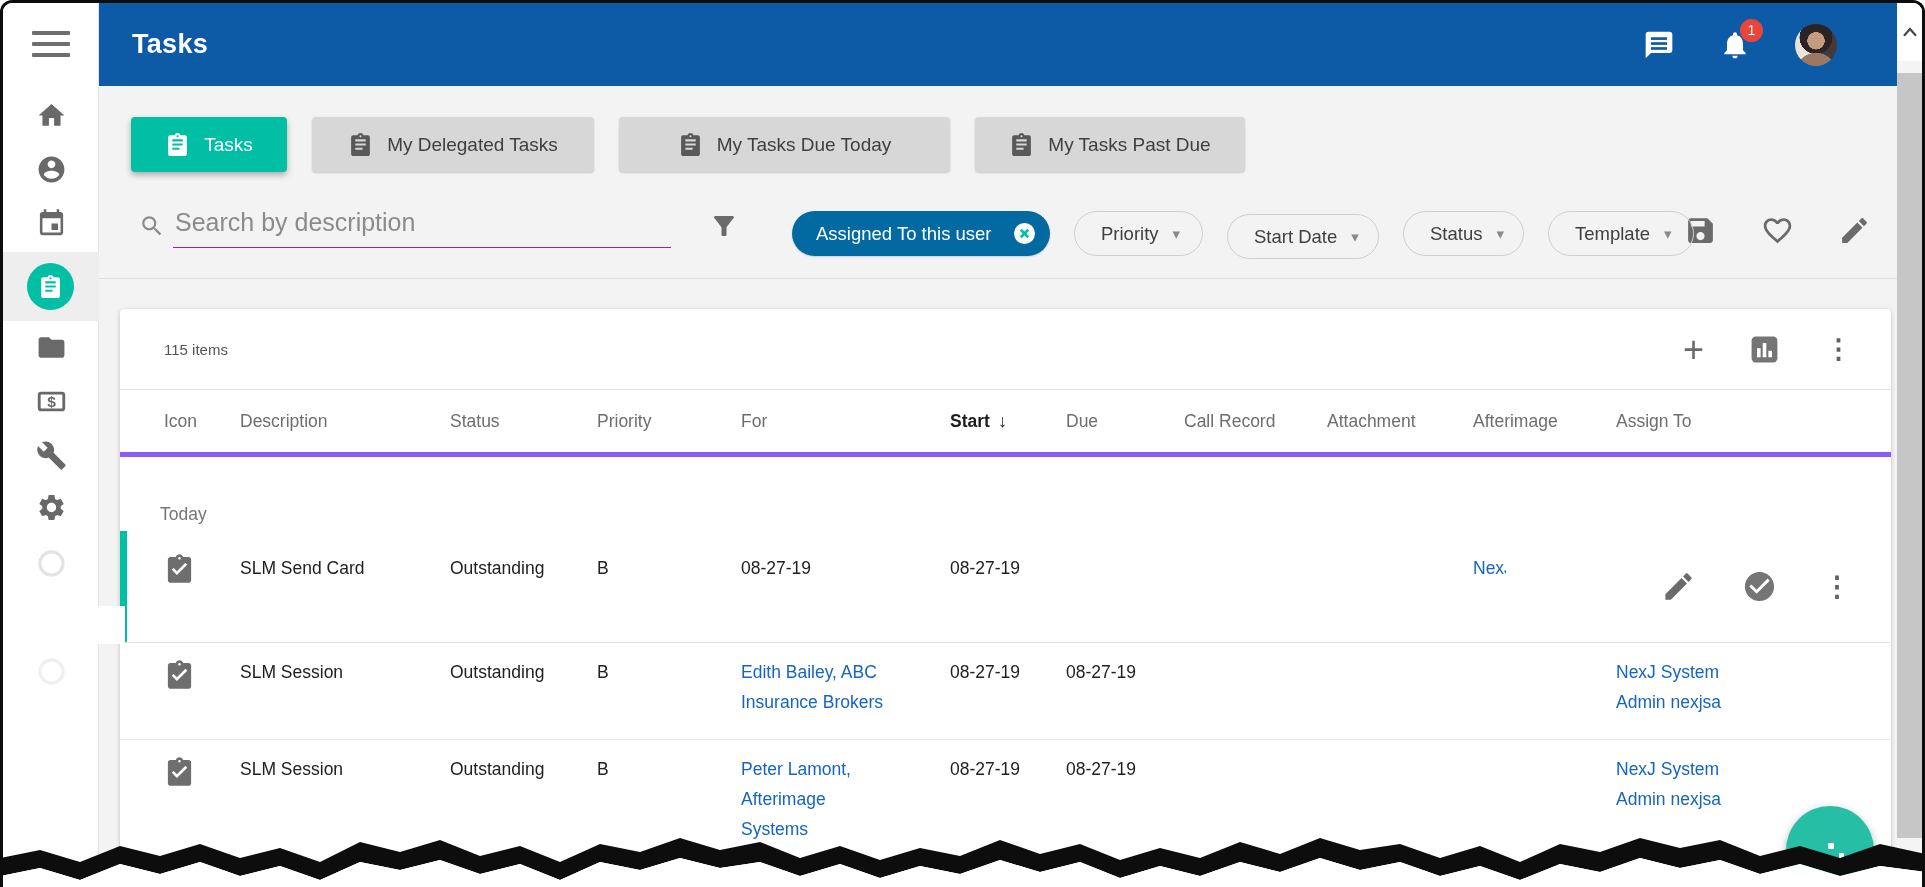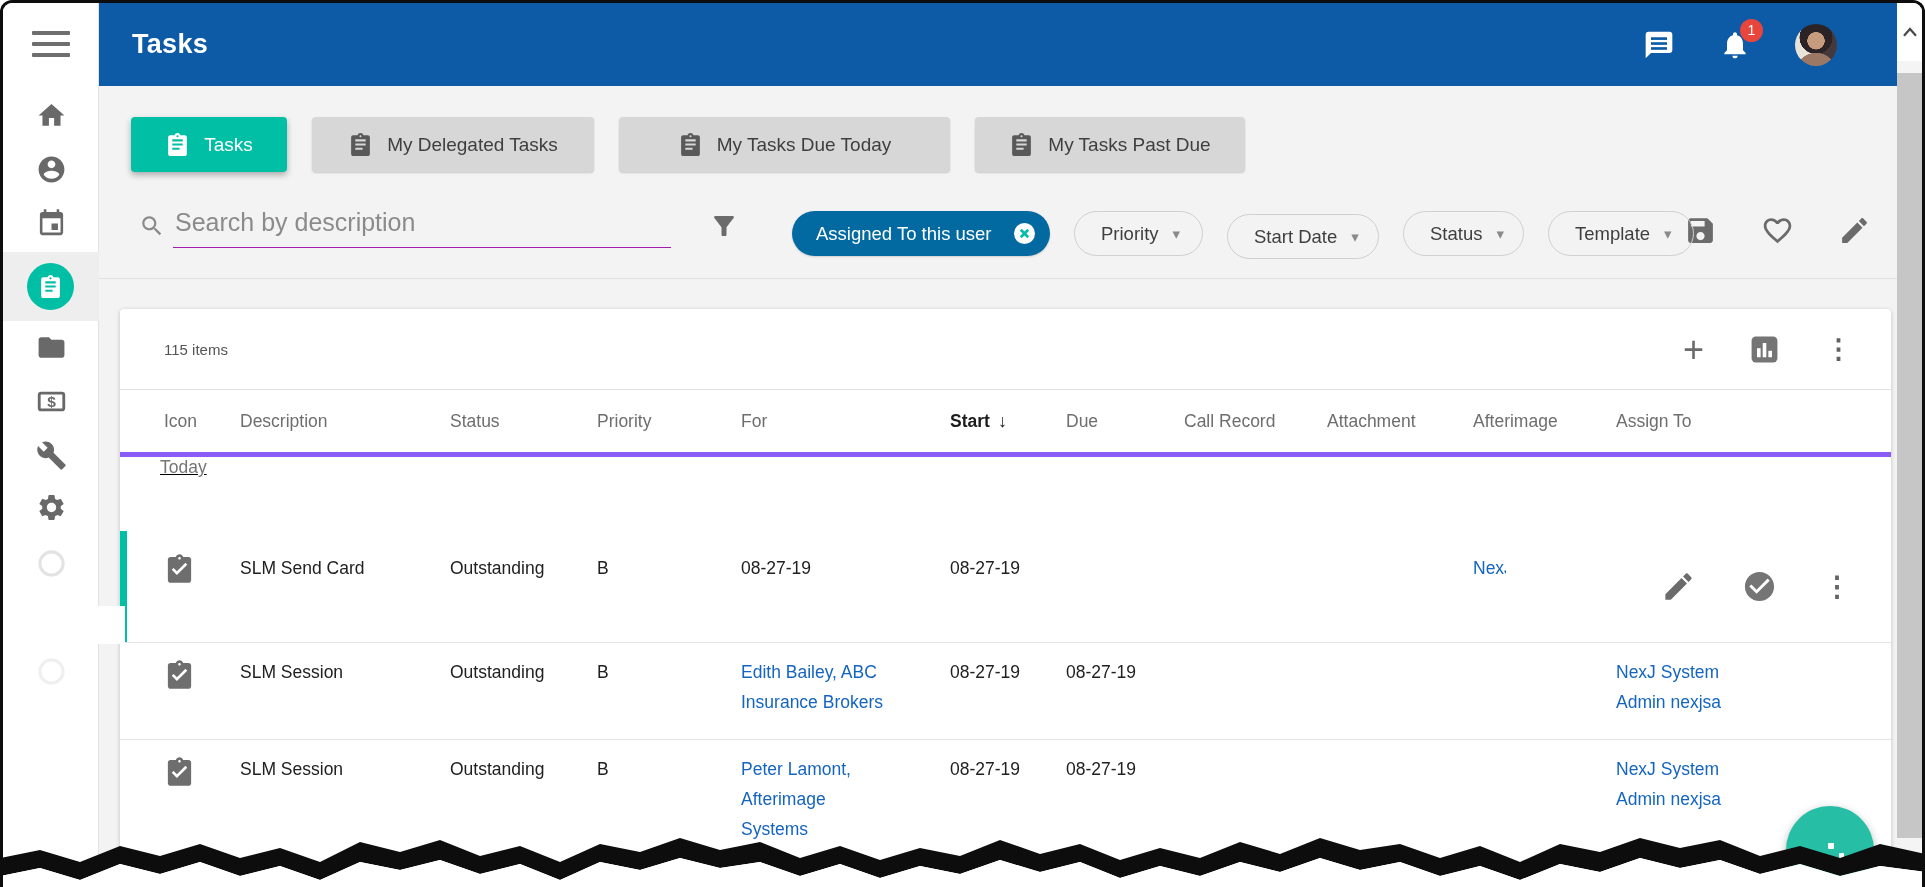--- a/index.html
+++ b/index.html
@@ -69,21 +69,21 @@
   .count-label { margin-left:44px; font-size:15px; color:#555; }
   .count-actions { position:absolute; right:39px; top:0; height:81px; display:flex; align-items:center; gap:45px; }
   .plus-btn { font-size:36px; color:#6b6b6b; font-weight:400; cursor:pointer; line-height:1; }
   .chart-btn { width:31px; height:31px; cursor:pointer; }
   .kebab { font-size:27px; color:#616161; cursor:pointer; line-height:1; letter-spacing:0; font-weight:700; }
   .grid { display:grid; grid-template-columns:76px 210px 147px 144px 209px 116px 118px 143px 146px 143px 1fr; padding-left:44px; }
   .thead { height:67px; align-items:center; border-bottom:5px solid #8b5cf6; }
   .th { font-size:17.5px; color:#6e6e6e; }
   .th.sorted { color:#1d1d1d; font-weight:700; }
   .th .arrow { font-weight:400; font-size:18px; margin-left:8px; color:#1d1d1d; }
-  .group-row { height:68px; display:flex; align-items:flex-start;text-decoration:underline; }
+  .group-row { height:68px; display:flex; align-items:flex-end; }
   .group-label { margin-left:40px; font-size:17.5px; color:#757575; }
   .row { position:relative; border-bottom:1px solid #e4e4e4; font-size:17.5px; color:#212121; line-height:30px; cursor:pointer; }
   .row .cell { padding-right:20px; }
   .row1 { height:118px; } .row1 .cell { padding-top:28px; }
   .row2 { height:97px; } .row2 .cell { padding-top:14px; }
   .row3 { height:147px; border-bottom:none; } .row3 .cell { padding-top:14px; }
   .sel-stripe { position:absolute; left:0; top:6px; bottom:0; width:7px; background:#00bfa5; }
   .cell.icon-cell svg { width:31px; height:31px; fill:#6e6e6e; margin-top:2px; }
   .row1 .cell.icon-cell svg { margin-top:0; }
   .link { color:#1565c0; }

